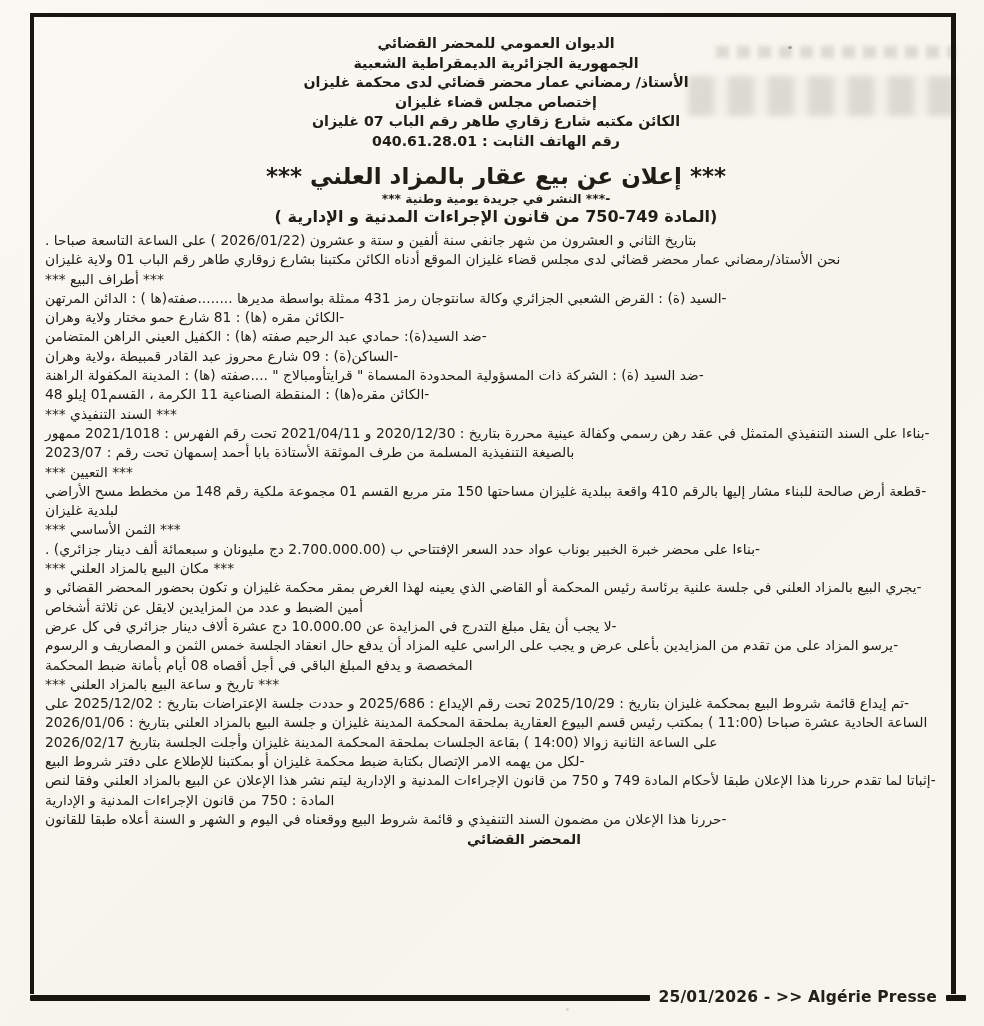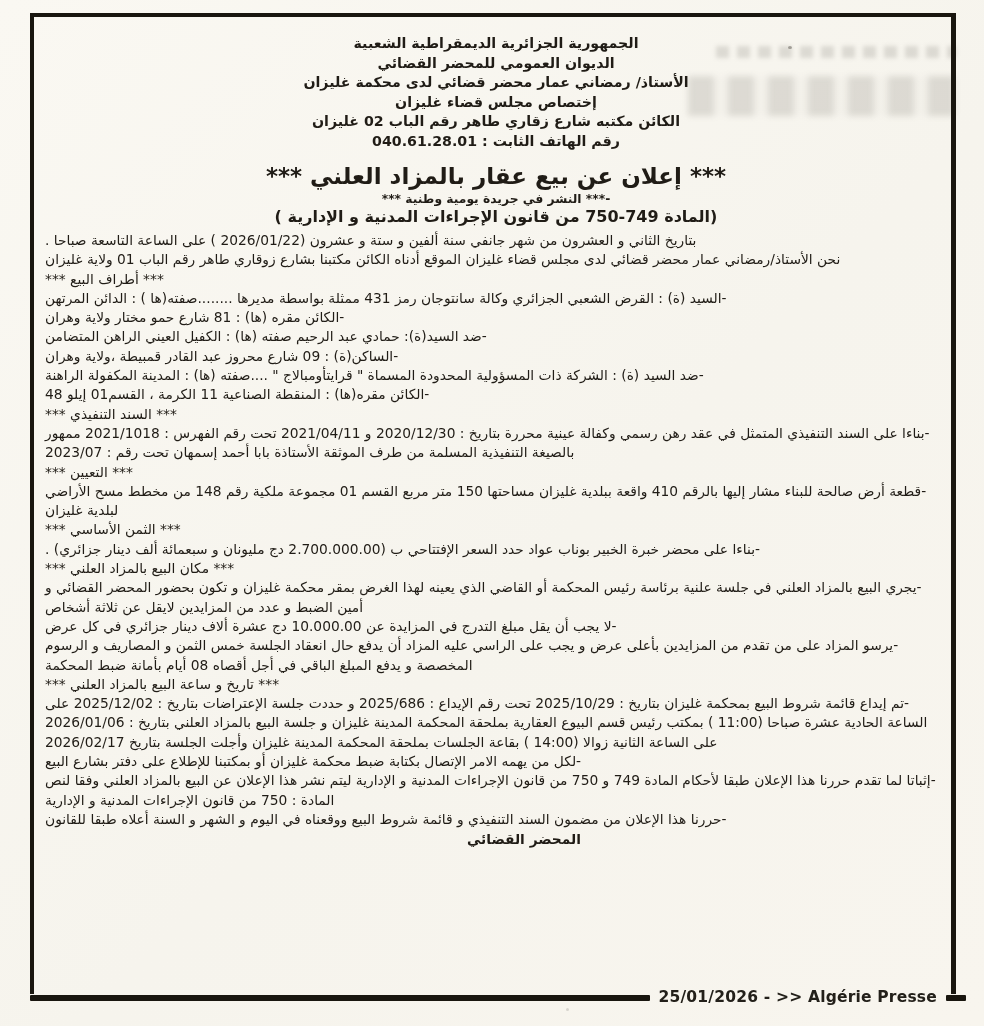--- a/index.html
+++ b/index.html
@@ -114,25 +114,25 @@
   <div class="ghost ghost-large"></div>
   <div class="speck speck1"></div>
   <div class="speck speck2"></div>
 
   <div class="frame"></div>
 
   <div class="content">
 
     <div class="office-header">
 
-    <div class="hline">الجمهورية الجزائرية الديمقراطية الشعبية</div>
-        <div class="hline">الديوان العمومي للمحضر القضائي</div>
+    <div class="hline">الديوان العمومي للمحضر القضائي</div>
+        <div class="hline">الجمهورية الجزائرية الديمقراطية الشعبية</div>
         <div class="hline">الأستاذ/ رمضاني عمار محضر قضائي لدى محكمة غليزان</div>
         <div class="hline">إختصاص مجلس قضاء غليزان</div>
-        <div class="hline">الكائن مكتبه شارع زقاري طاهر رقم الباب 02 غليزان</div>
+        <div class="hline">الكائن مكتبه شارع زقاري طاهر رقم الباب 07 غليزان</div>
         <div class="hline">رقم الهاتف الثابت : 040.61.28.01</div>
       </div>
 
     <div class="title">*** إعلان عن بيع عقار بالمزاد العلني ***</div>
 
     <div class="sub1">-*** النشر في جريدة يومية وطنية ***</div>
 
     <div class="sub2">(المادة 749-750 من قانون الإجراءات المدنية و الإدارية )</div>
 
     <div class="body-lines">
@@ -151,21 +151,21 @@
         <div class="line al-right">*** التعيين ***</div>
         <div class="line al-right">-قطعة أرض صالحة للبناء مشار إليها بالرقم  410 واقعة ببلدية غليزان مساحتها 150 متر مربع القسم 01 مجموعة ملكية رقم 148 من مخطط مسح الأراضي لبلدية غليزان</div>
         <div class="line al-right">*** الثمن الأساسي ***</div>
         <div class="line al-right">-بناءا على محضر خبرة الخبير بوناب عواد  حدد السعر الإفتتاحي ب (2.700.000.00 دج مليونان و سبعمائة ألف دينار جزائري) .</div>
         <div class="line al-right">*** مكان البيع بالمزاد العلني ***</div>
         <div class="line al-right">-يجري البيع بالمزاد العلني في جلسة علنية برئاسة رئيس المحكمة أو القاضي الذي يعينه لهذا الغرض بمقر محكمة غليزان و تكون بحضور المحضر القضائي و أمين الضبط و عدد من المزايدين لايقل عن ثلاثة أشخاص</div>
         <div class="line al-right">-لا يجب أن يقل مبلغ التدرج في المزايدة عن 10.000.00 دج عشرة ألاف دينار جزائري في كل عرض</div>
         <div class="line al-right">-يرسو المزاد على من تقدم من المزايدين بأعلى عرض و يجب على الراسي عليه المزاد أن يدفع حال انعقاد الجلسة خمس الثمن و المصاريف و الرسوم المخصصة و يدفع المبلغ الباقي في أجل أقصاه  08 أيام بأمانة ضبط المحكمة</div>
         <div class="line al-right">*** تاريخ و ساعة البيع بالمزاد العلني ***</div>
         <div class="line al-right">-تم إيداع قائمة شروط البيع بمحكمة غليزان بتاريخ : 2025/10/29 تحت رقم الإيداع : 2025/686 و حددت جلسة الإعتراضات بتاريخ : 2025/12/02 على الساعة الحادية عشرة صباحا (11:00 ) بمكتب رئيس قسم البيوع العقارية بملحقة  المحكمة المدينة غليزان و جلسة البيع بالمزاد العلني بتاريخ : 2026/01/06  على الساعة الثانية زوالا (14:00 ) بقاعة  الجلسات  بملحقة المحكمة المدينة غليزان  وأجلت الجلسة بتاريخ  2026/02/17</div>
-        <div class="line al-right">-لكل من يهمه الامر الإتصال بكتابة ضبط محكمة  غليزان أو بمكتبنا للإطلاع على دفتر بشارع البيع</div>
+        <div class="line al-right">-لكل من يهمه الامر الإتصال بكتابة ضبط محكمة  غليزان أو بمكتبنا للإطلاع على دفتر شروط البيع</div>
         <div class="line al-right">-إثباتا  لما تقدم حررنا هذا الإعلان طبقا لأحكام  المادة 749 و 750 من قانون الإجراءات المدنية و الإدارية ليتم نشر هذا الإعلان عن البيع بالمزاد العلني وفقا لنص المادة  : 750 من قانون الإجراءات المدنية و الإدارية</div>
         <div class="line al-right">-حررنا هذا الإعلان من مضمون السند التنفيذي و قائمة شروط البيع ووقعناه في اليوم و الشهر و السنة أعلاه طبقا للقانون</div>
       </div>
 
     <div class="signature">المحضر القضائي</div>
 
   </div>
 
   <div class="bottom-rule">
     <div class="rule-seg rule-left"></div>

